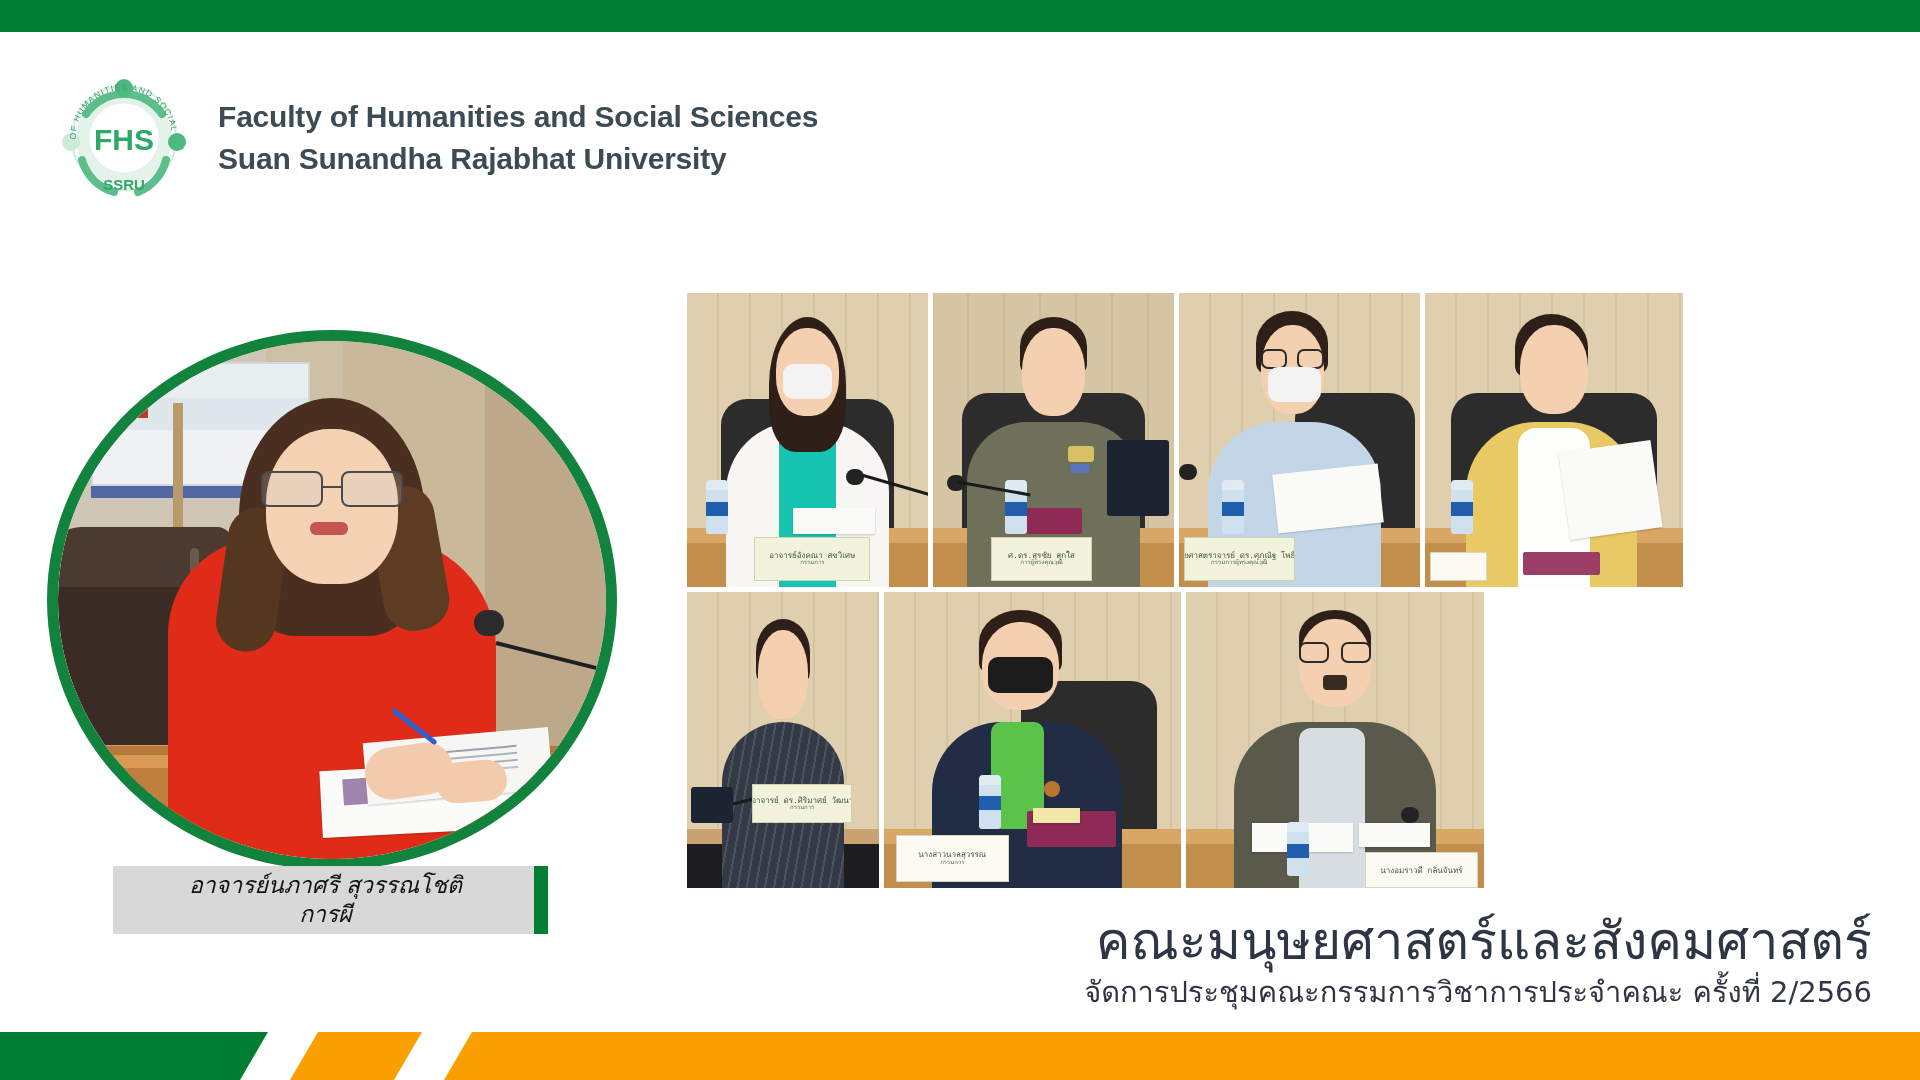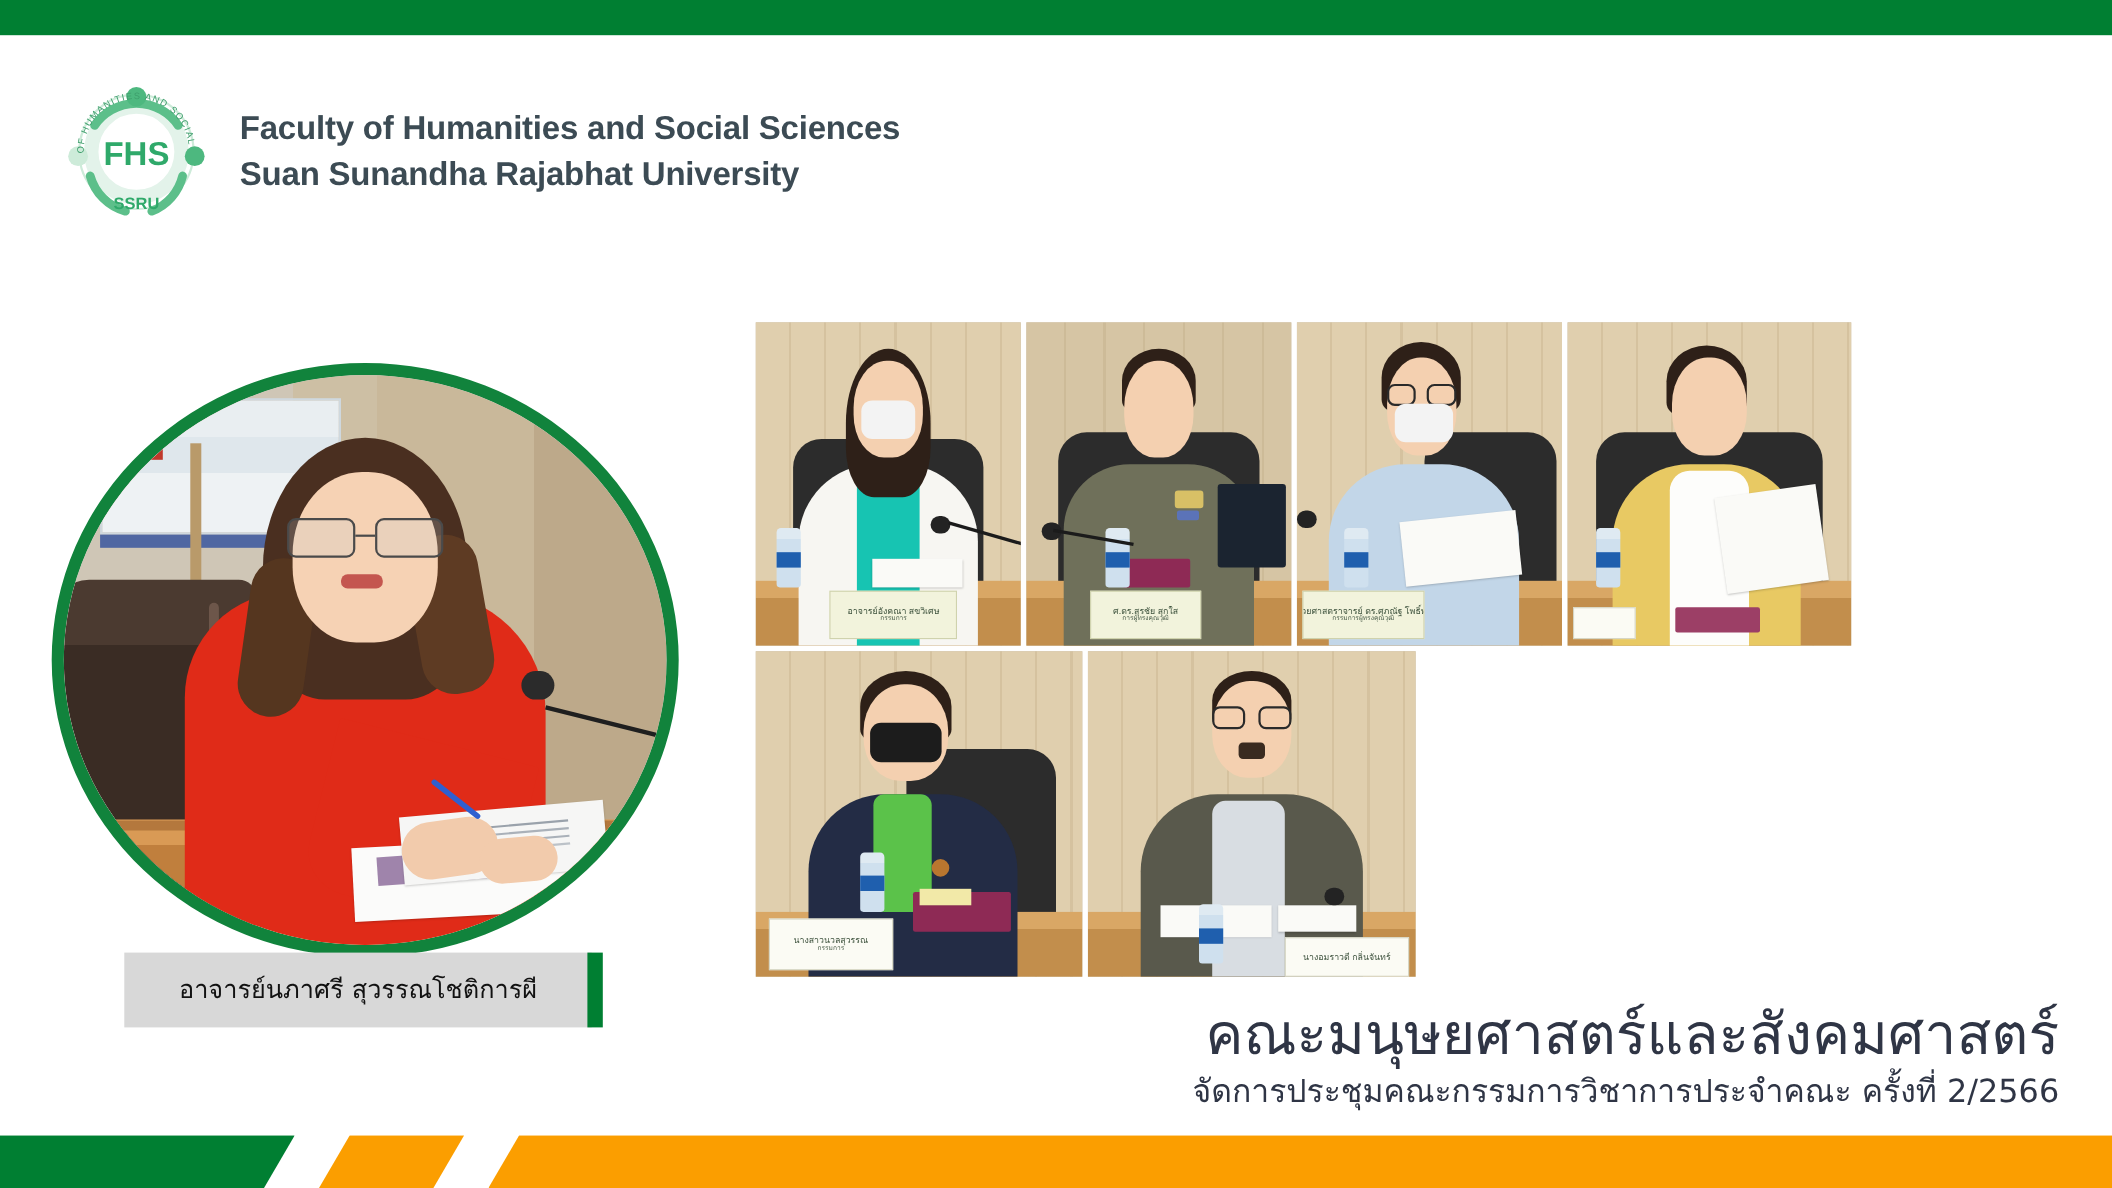--- a/index.html
+++ b/index.html
@@ -105,22 +105,22 @@
   .pp-mic-stem{ position:absolute; left:80%; top:58%; width:20%; height:4px;
     background:#1f1f1f; transform:rotate(14deg); transform-origin:left center;}
   .pp-pen{ position:absolute; left:60%; top:74%; width:10%; height:5px;
     background:#2f5fd0; transform:rotate(38deg); border-radius:3px;}
 
   
   .nameplate{
     position:absolute; left:113px; top:866px;
     width:425px; height:68px;
     background:#D8D8D8;
-    display:flex; flex-direction:row;
-    align-items:center; justify-content:center;
+    display:flex; flex-direction:column;
+    align-items:center; justify-content:center;font-style:italic;
   }
   .nameplate .np-line{
     font-size:23px; color:#111; line-height:1.26;
     font-family:"DejaVu Sans","Liberation Sans",sans-serif;
   }
   .np-accent{
     position:absolute; left:534px; top:866px;
     width:14px; height:68px; background:#007F32;
   }
 
@@ -164,21 +164,21 @@
   .sc-bottle{ position:absolute; width:22px; height:54px; bottom:18%;
     background:linear-gradient(180deg,#dfeaf2 0 18%,#cfe0ee 18% 100%);
     border-radius:4px 4px 3px 3px; }
   .sc-bottle i{ position:absolute; left:0; bottom:34%; width:100%; height:14px; background:#1f5fae; }
   .sc-placard{ position:absolute; bottom:2%; height:15%;
     background:#f2f3dc; border:1px solid #cfd2ad;
     display:flex; flex-direction:column; align-items:center; justify-content:center;
     overflow:hidden; }
   .sc-placard span{
     font-size:8px; color:#3a4f3a; white-space:nowrap;
-    font-family:Liberation Sans, sans-serif; line-height:1.15;
+    font-family:Liberation Mono, monospace; line-height:1.15;
   }
   .sc-placard span.sub{ font-size:6px; color:#4a5d4a; }
   .sc-placard.white{ background:#fbfbf4; border-color:#d6d6c4; }
   .sc-mic{ position:absolute; width:18px; height:16px; background:#232323; border-radius:9px; }
   .sc-micstem{ position:absolute; width:74px; height:3px; background:#1b1b1b; }
   .sc-paper{ position:absolute; background:#fafaf7; box-shadow:0 1px 2px rgba(0,0,0,.2); }
   .sc-laptop{ position:absolute; background:#1b2430; border-radius:3px; }
   .sc-folder{ position:absolute; background:#8e2a55; border-radius:2px; }
 
   
@@ -373,20 +373,36 @@
         <div class="sc-folder" style="left:38%;bottom:4%;width:30%;height:8%;background:#9c3f66"></div>
         <div class="sc-placard white" style="left:2%;width:22%;height:10%">
           <span></span>
         </div>
       </div>
     </div>
   </div>
 
   <div class="grid-row r2">
 
+    <div class="cell" style="width:192px">
+      <div class="sc">
+        <div class="sc-wall warm"></div>
+        <div class="sc-desk dark"></div>
+        <div class="sc-torso" style="background:repeating-linear-gradient(100deg,#333a45 0 7px,#4a525e 7px 9px);left:18%;width:64%"></div>
+        <div class="sc-hair" style="left:36%;top:9%;width:28%;height:22%"></div>
+        <div class="sc-head" style="top:13%"></div>
+        <div class="sc-mic" style="left:8%;top:66%"></div>
+        <div class="sc-micstem" style="left:12%;top:70%;transform:rotate(-14deg)"></div>
+        <div class="sc-laptop" style="left:2%;bottom:22%;width:22%;height:12%"></div>
+        <div class="sc-placard" style="left:34%;width:52%;bottom:22%;height:13%">
+          <span>อาจารย์ ดร.ศิริมาศย์ วัฒนา</span>
+          <span class="sub">กรรมการ</span>
+        </div>
+      </div>
+    </div>
 
 
 
     <div class="cell" style="width:297px">
       <div class="sc">
         <div class="sc-wall warm"></div>
         <div class="sc-chair" style="left:46%;top:30%;width:46%;height:56%"></div>
         <div class="sc-desk"></div>
         <div class="sc-torso" style="background:#232c45;left:16%;width:64%"></div>
         <div class="sc-torso" style="background:#5bc24a;left:36%;top:44%;width:18%;height:36%;border-radius:10px"></div>

